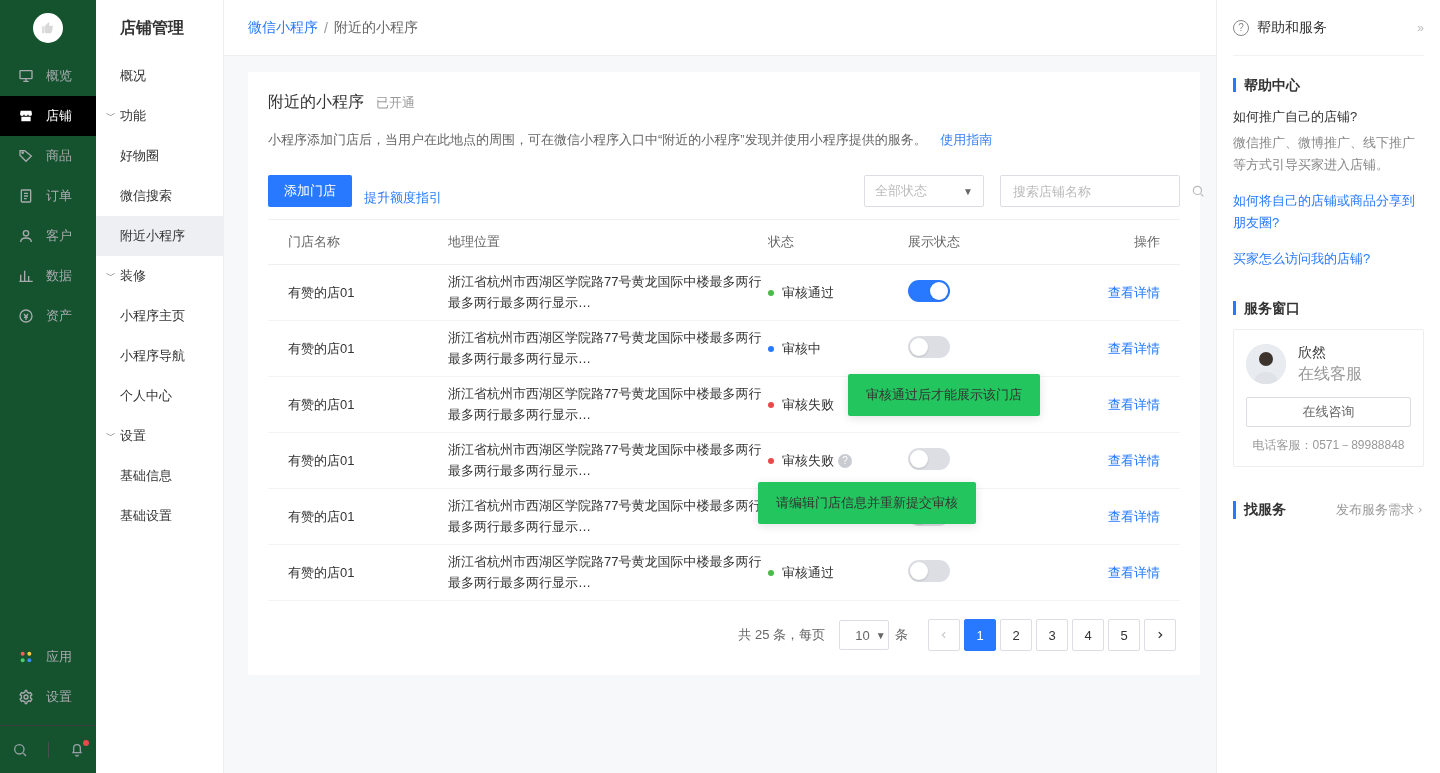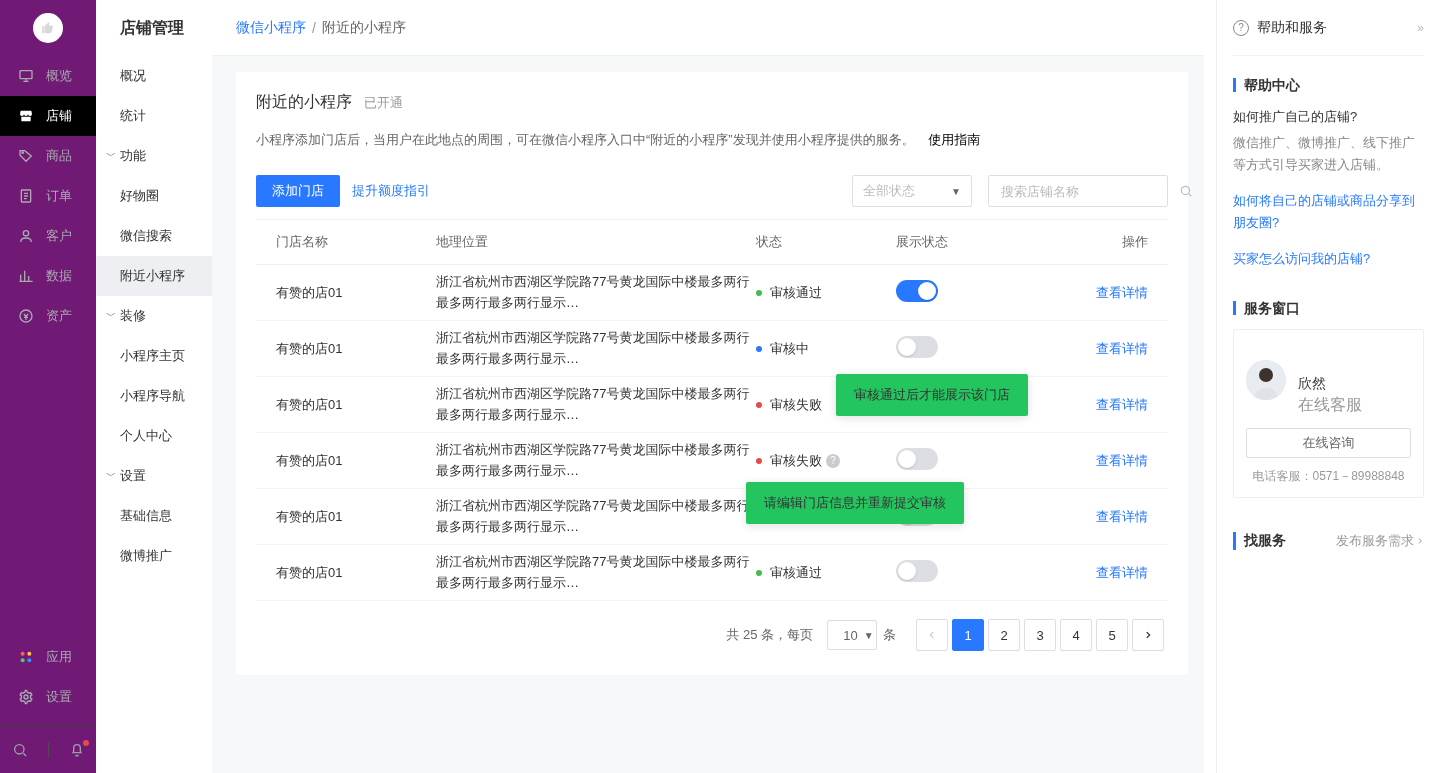--- a/index.html
+++ b/index.html
@@ -11,21 +11,21 @@
     background:#fff;
     width:1440px;
     height:773px;
     overflow:hidden;
     position:relative;
   }
 
   
   .rail {
     position:absolute; left:0; top:0; bottom:0; width:96px;
-    background:#701a75; color:#ddd;
+    background:#14532d; color:#ddd;
     display:flex; flex-direction:column;
   }
   .rail-avatar-wrap { height:56px; display:flex; align-items:center; justify-content:center; }
   .rail-avatar {
     width:30px; height:30px; border-radius:50%; background:#fff;
     display:flex; align-items:center; justify-content:center; color:#ccc;
   }
   .rail-item {
     height:40px; display:flex; align-items:center; padding-left:18px;
     color:#a8aab0; cursor:pointer; font-size:13px;
@@ -57,42 +57,42 @@
   .sidebar2-item.sub { padding-left:24px;text-align:right; }
   .sidebar2-group {
     height:40px; display:flex; align-items:center; padding-left:10px;
     font-size:13px; color:#333; cursor:pointer;
   }
   .sidebar2-group .chev { width:14px; display:inline-block; color:#666; font-size:10px; margin-right:0; }
   .sidebar2-item.active { background:#edeff2; }
 
   
   .main {
-    position:absolute; left:212px; top:0; bottom:0; width:992px;
+    position:absolute; left:224px; top:0; bottom:0; width:992px;
     background:#f7f8fa;
   }
   .main-header {
     height:56px; background:#fff; border-bottom:1px solid #edf0f2;
     display:flex; align-items:center; padding:0 24px; font-size:14px;
   }
   .main-header a { color:#2879ff; text-decoration:none; }
   .main-header .sep { color:#999; margin:0 6px; }
 
   .main-body { padding:16px 16px 0 24px; }
   .card {
     background:#fff; border-radius:2px; padding:20px 20px 24px 20px;
   }
   .card-title-row { display:flex; align-items:center; }
   .card-title { font-size:16px; color:#333; margin-right:12px; }
   .card-title-tag { font-size:13px; color:#999; }
   .card-desc { margin-top:16px; font-size:13px; color:#666; line-height:1.7; }
-  .card-desc a { color:#000000; text-decoration:none; margin-left:10px; }
+  .card-desc a { color:#3b82f6; text-decoration:none; margin-left:10px; }
 
   .toolbar-row {
-    margin-top:24px; display:flex; align-items:center;
+    margin-top:24px; display:flex; align-items:flex-end;
   }
   .btn-primary {
     background:#2879ff; color:#fff; border:none; height:32px;
     padding:0 16px; border-radius:2px; font-size:13px; cursor:pointer;
   }
   .link { color:#2879ff; font-size:13px; margin-left:12px; cursor:pointer; }
   .toolbar-spacer { flex:1; }
   .select-box {
     width:120px; height:32px; border:1px solid #dcdee3; border-radius:2px;
     display:flex; align-items:center; padding:0 10px; color:#bbb; font-size:13px;
@@ -207,21 +207,21 @@
   .rpanel-agent {
     margin-top:14px; border:1px solid #eceef0; border-radius:2px;
     padding:14px 12px 12px 12px;
   }
   .agent-top { display:flex; align-items:center; }
   .agent-avatar {
     width:40px; height:40px; border-radius:50%; background:#e2e6ea;
     background-image: radial-gradient(circle at 50% 35%, #5a4a42 0 8px, transparent 8px);
     overflow:hidden;
   }
-  .agent-name { font-size:14px; color:#333; margin-left:12px;margin-top:31px; }
+  .agent-name { font-size:14px; color:#333; margin-left:12px; }
   .agent-role { font-size:16px; color:#999; margin-left:12px; margin-top:2px; }
   .agent-texts { display:flex; flex-direction:column; }
   .agent-btn {
     margin-top:12px; width:100%; height:30px; border:1px solid #dcdee3;
     background:#fff; color:#666; font-size:13px; border-radius:2px; cursor:pointer;
   }
   .agent-phone { margin-top:10px; text-align:center; font-size:12px; color:#999; }
   .rpanel-find {
     margin-top:34px; display:flex; align-items:center; font-size:14px;
   }
@@ -340,41 +340,40 @@
           <path d="M18 16H6l1-2V9a5 5 0 0110 0v5l1 2zM10 19a2 2 0 004 0"></path>
         </svg>
       <span class="notif-dot"></span>
     </span>
   </div>
 </div>
 
 <div class="sidebar2">
   <div class="sidebar2-title">店铺管理</div>
   <div class="sidebar2-item">概况</div>
-  <div class="sidebar2-item">统计</div>
   <div class="sidebar2-group">
     <span class="chev">﹀</span>
     <span>功能</span>
   </div>
   <div class="sidebar2-item sub">好物圈</div>
   <div class="sidebar2-item sub">微信搜索</div>
   <div class="sidebar2-item sub active">附近小程序</div>
   <div class="sidebar2-group">
     <span class="chev">﹀</span>
     <span>装修</span>
   </div>
   <div class="sidebar2-item sub">小程序主页</div>
   <div class="sidebar2-item sub">小程序导航</div>
   <div class="sidebar2-item sub">个人中心</div>
   <div class="sidebar2-group">
     <span class="chev">﹀</span>
     <span>设置</span>
   </div>
   <div class="sidebar2-item sub">基础信息</div>
-  <div class="sidebar2-item sub">微博推广</div>
+  <div class="sidebar2-item sub">基础设置</div>
 </div>
 
 <div class="main">
   <div class="main-header">
     <a href="#">微信小程序</a>
     <span class="sep">/</span>
     <span style="color:#666;">附近的小程序</span>
   </div>
 
   <div class="main-body">

